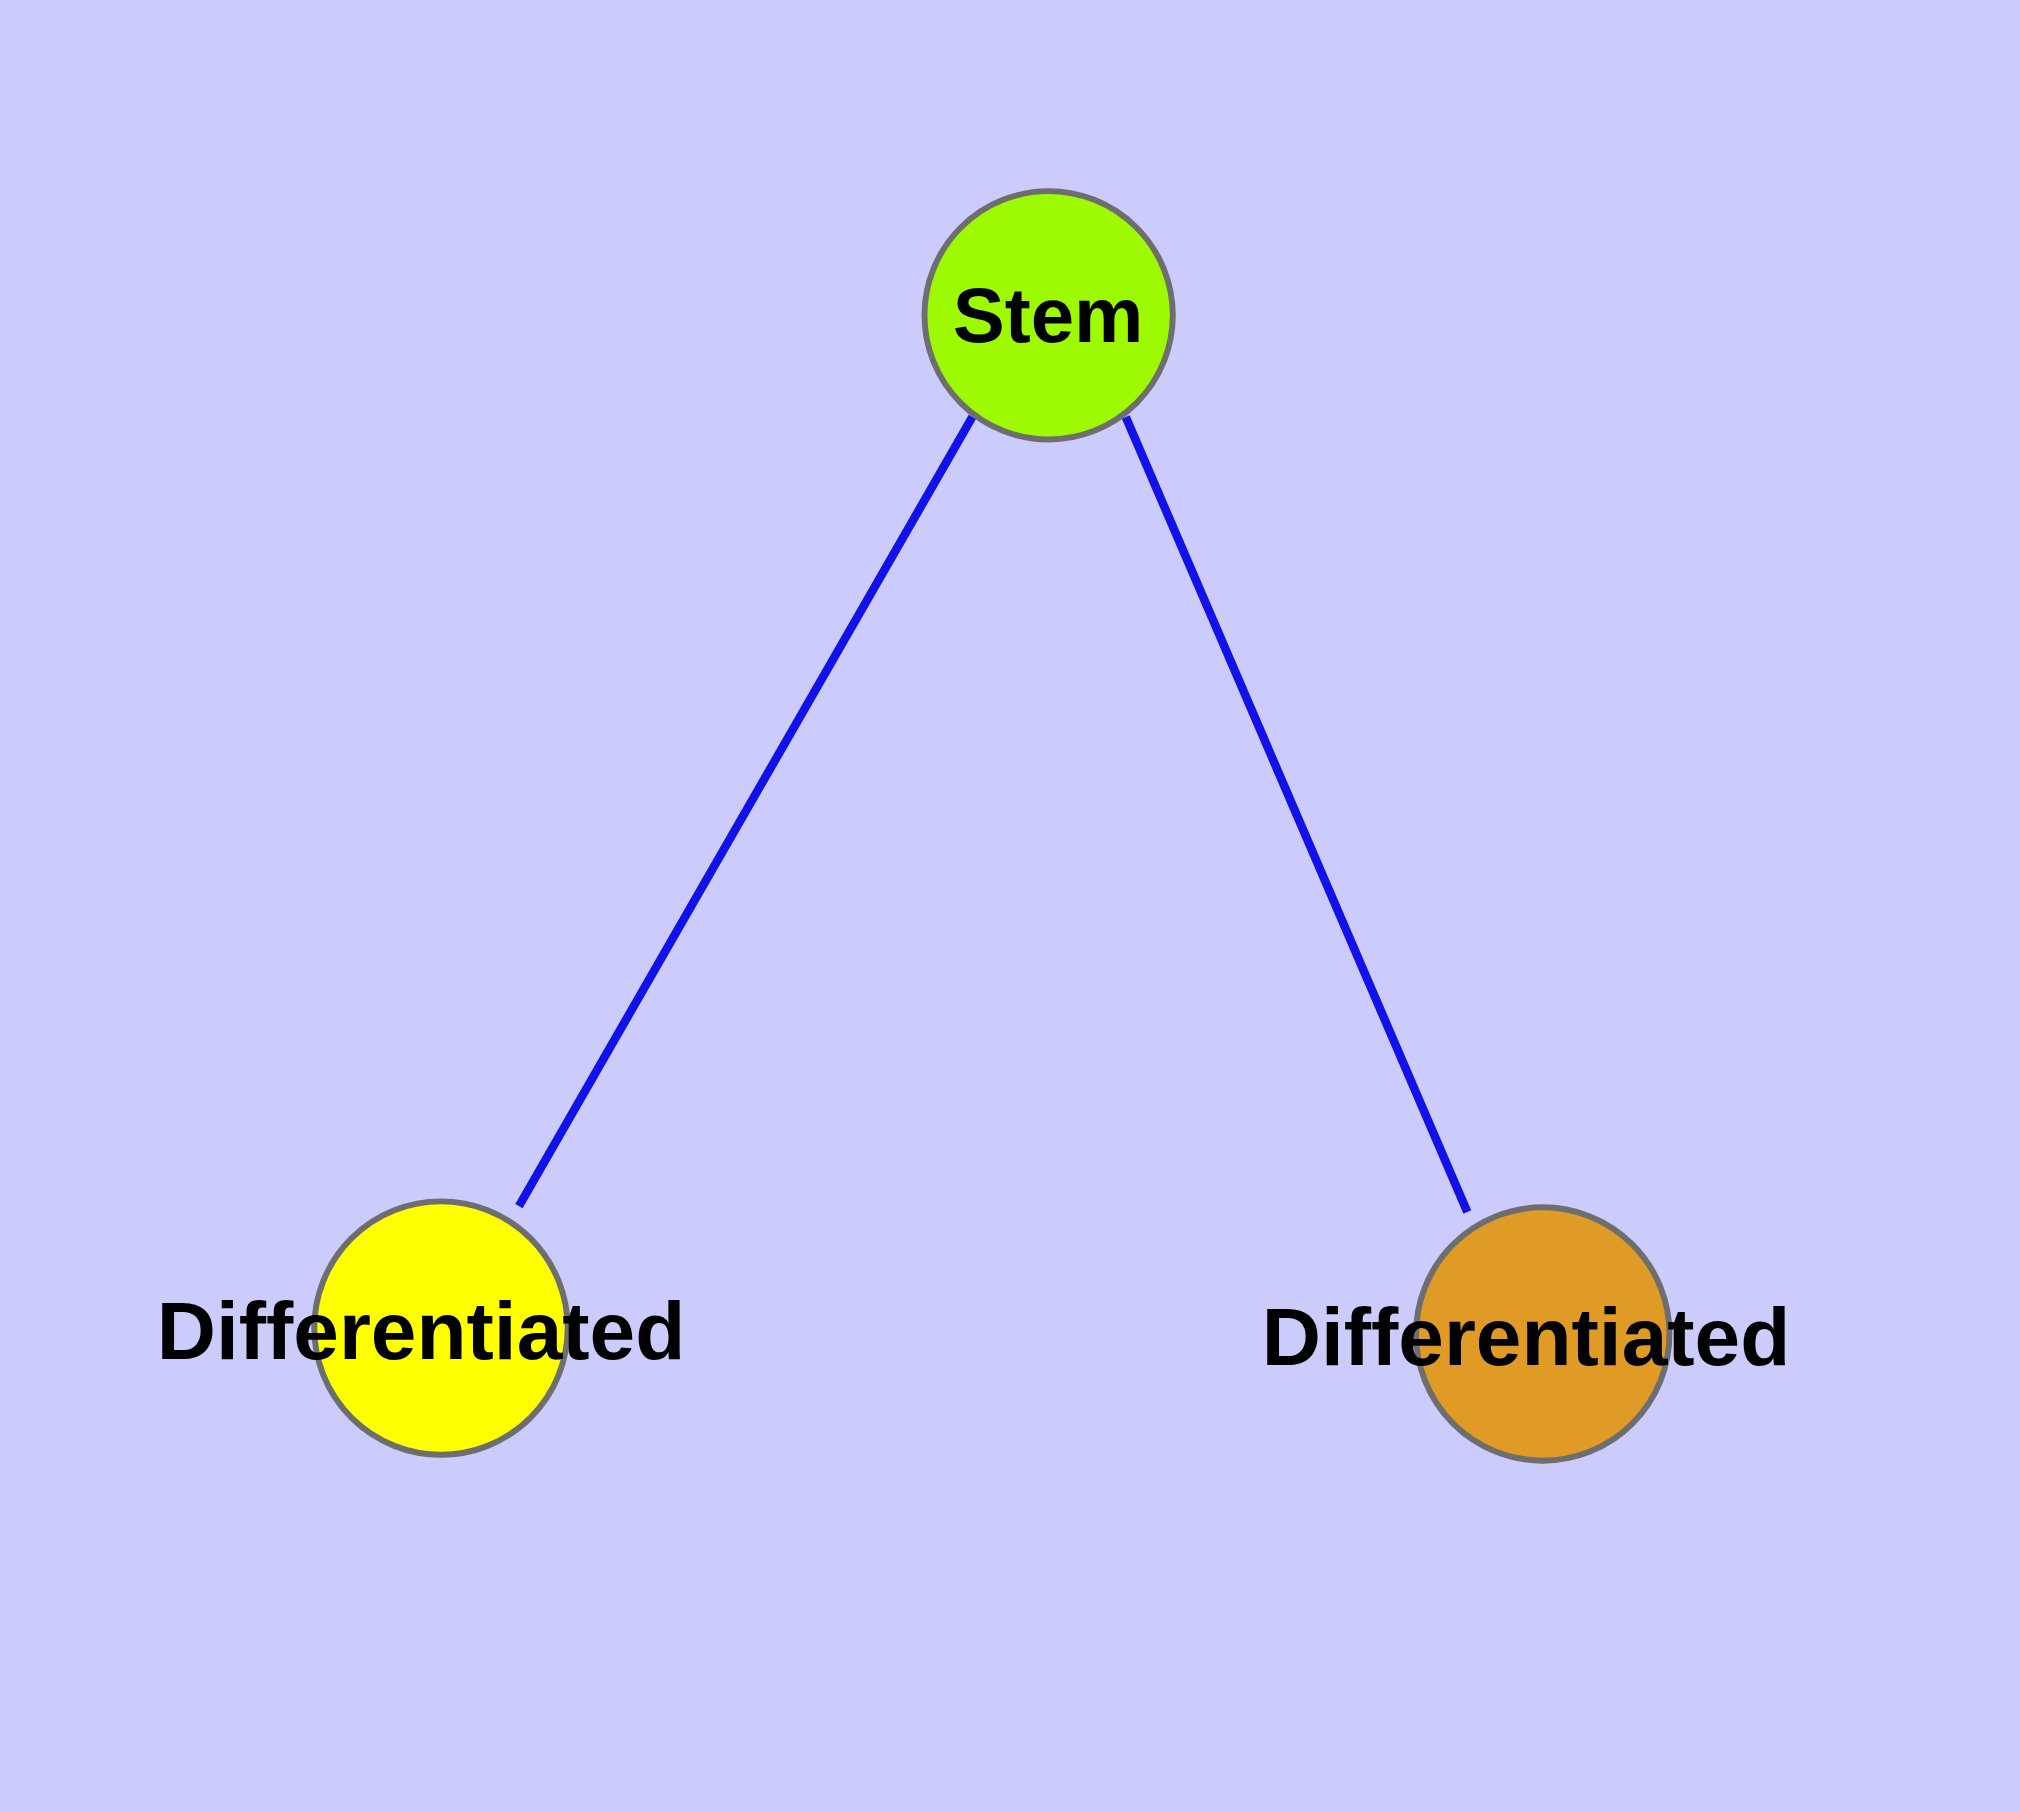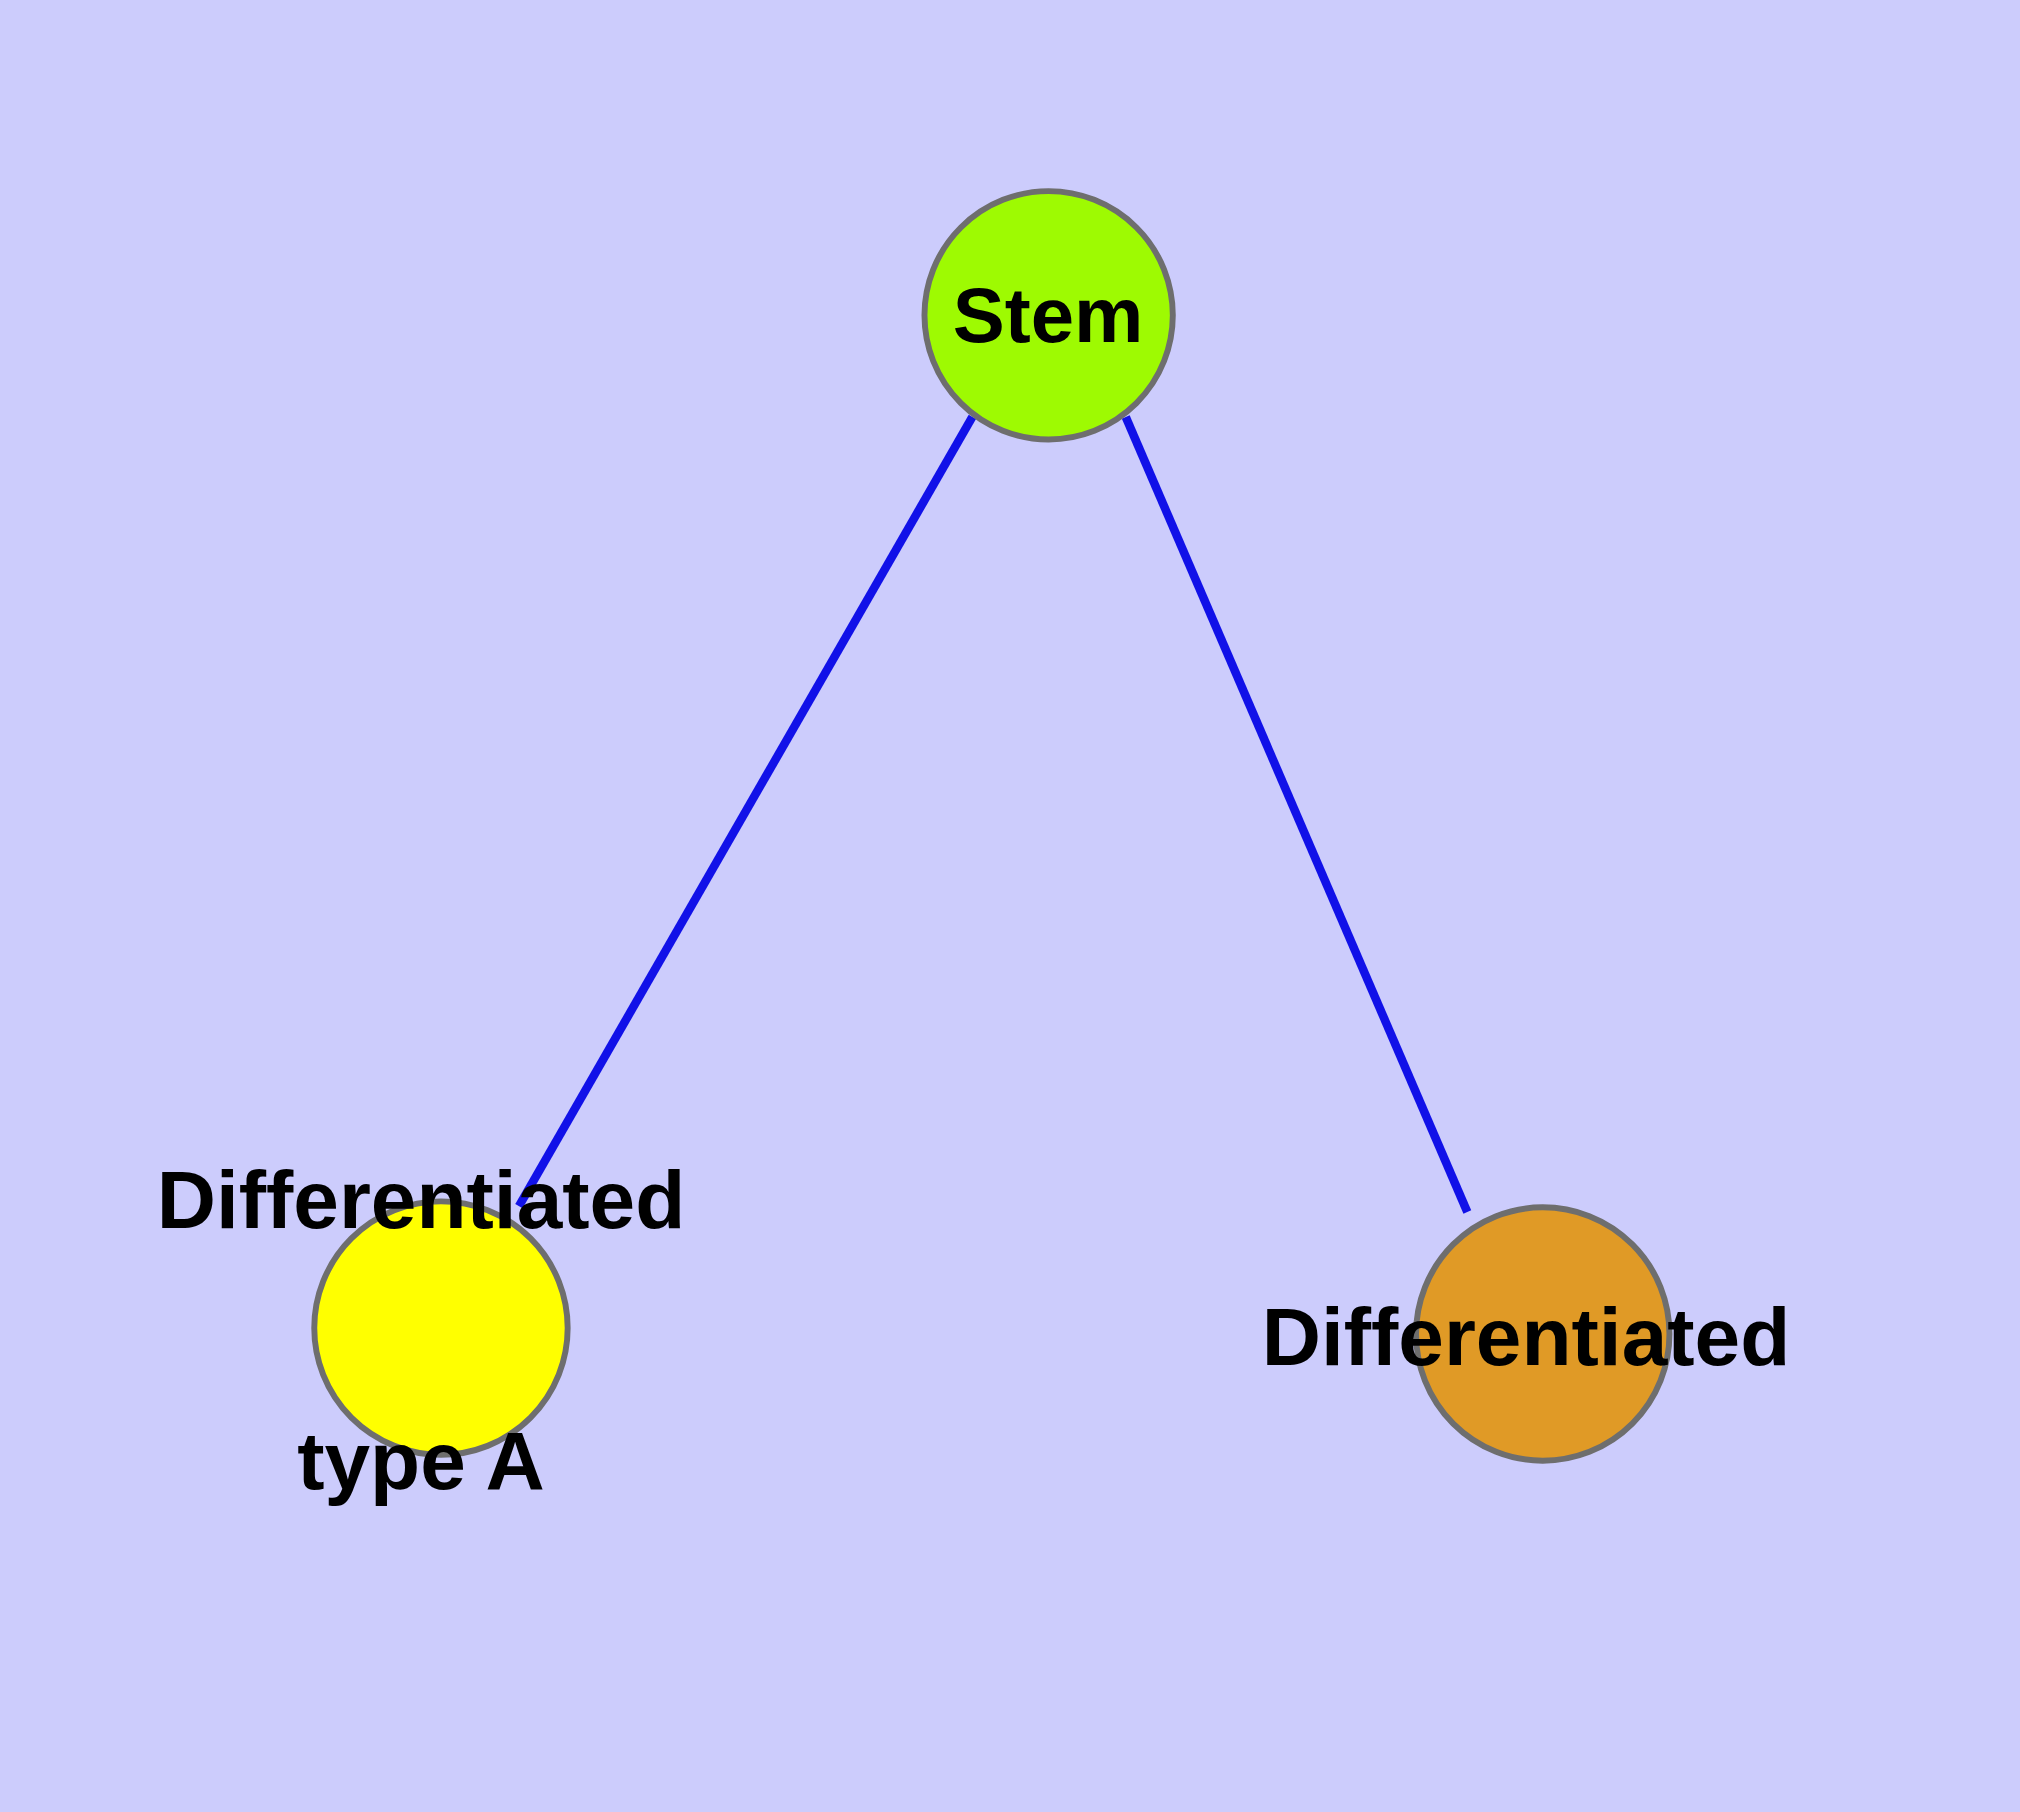--- a/index.html
+++ b/index.html
@@ -69,21 +69,20 @@
       <circle cx="520" cy="1567" r="149.5" fill="#ffff00" stroke="#6e6e6e" stroke-width="7"></circle>
       <circle cx="1820" cy="1574" r="149.5" fill="#e09a26" stroke="#6e6e6e" stroke-width="7"></circle>
       <circle cx="1237" cy="372" r="146.5" fill="#9efa02" stroke="#6e6e6e" stroke-width="7"></circle>
     </g>
   </svg>
 
   <div id="label-stem" class="node-label" style="left: 1048px; top: 315px; font-size: 78px;">Stem</div>
 
   <div id="label-type-a" class="node-label" style="left: 421px; top: 1331px; font-size: 82px;">
     <div>Differentiated</div>
-    <div>type A</div>
   </div>
 
   <div id="label-type-b" class="node-label" style="left: 1526px; top: 1337px; font-size: 82px;">
     <div>Differentiated</div>
   </div>
 
 </div>
 
 
 </body></html>

